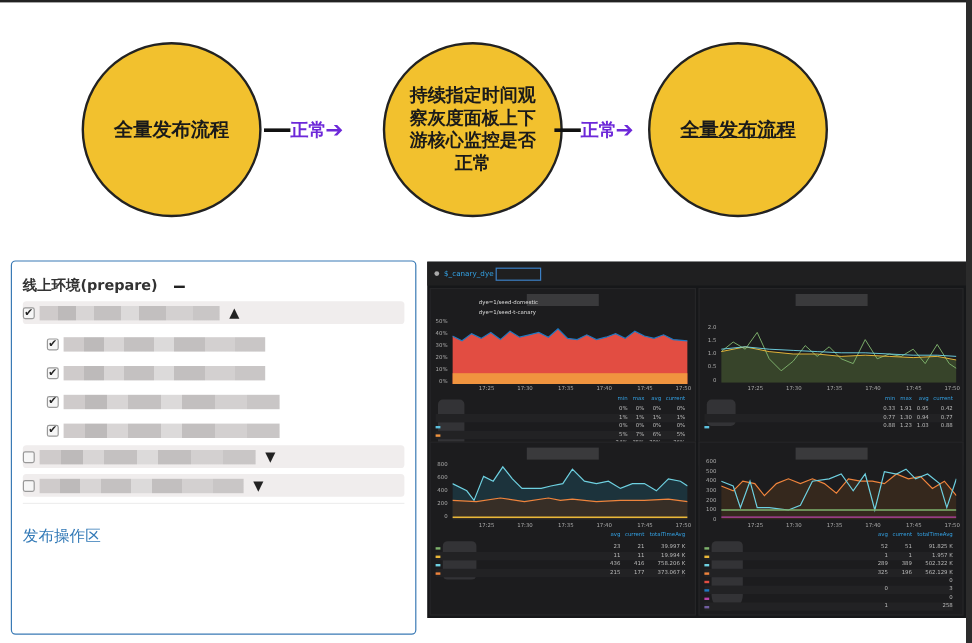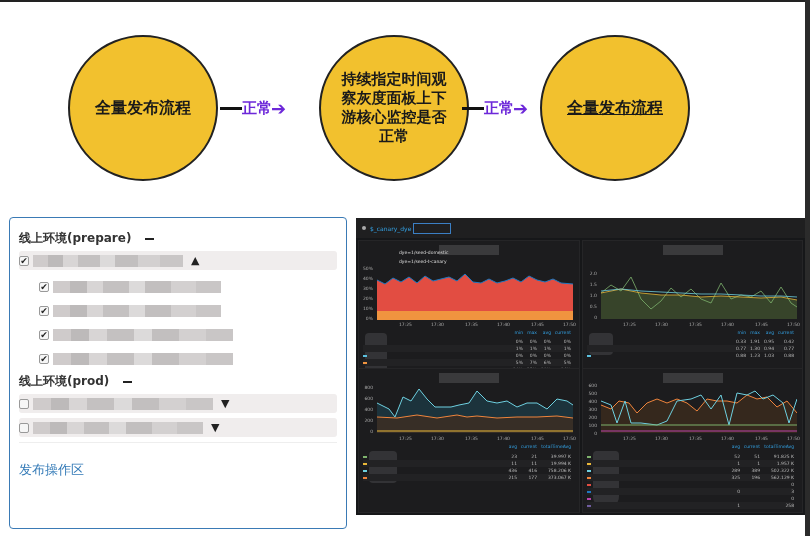--- a/index.html
+++ b/index.html
@@ -99,24 +99,20 @@
         <span class="cbx">✔</span>
         <span class="pix" style="width:168px;"></span>
       </div>
       <div class="child">
         <span class="cbx">✔</span>
         <span class="pix" style="width:180px;"></span>
       </div>
       <div class="child">
         <span class="cbx">✔</span>
         <span class="pix" style="width:180px;"></span>
-      </div>
-      <div class="env-title" style="margin-top:2px;">
-        <span>线上环境(prod)</span>
-        <span class="toggle"></span>
       </div>
       <div class="row grp">
         <span class="cbx"></span>
         <span class="pix" style="width:180px;"></span>
         <span class="chev">▼</span>
       </div>
       <div class="row grp">
         <span class="cbx"></span>
         <span class="pix" style="width:170px;"></span>
         <span class="chev">▼</span>

